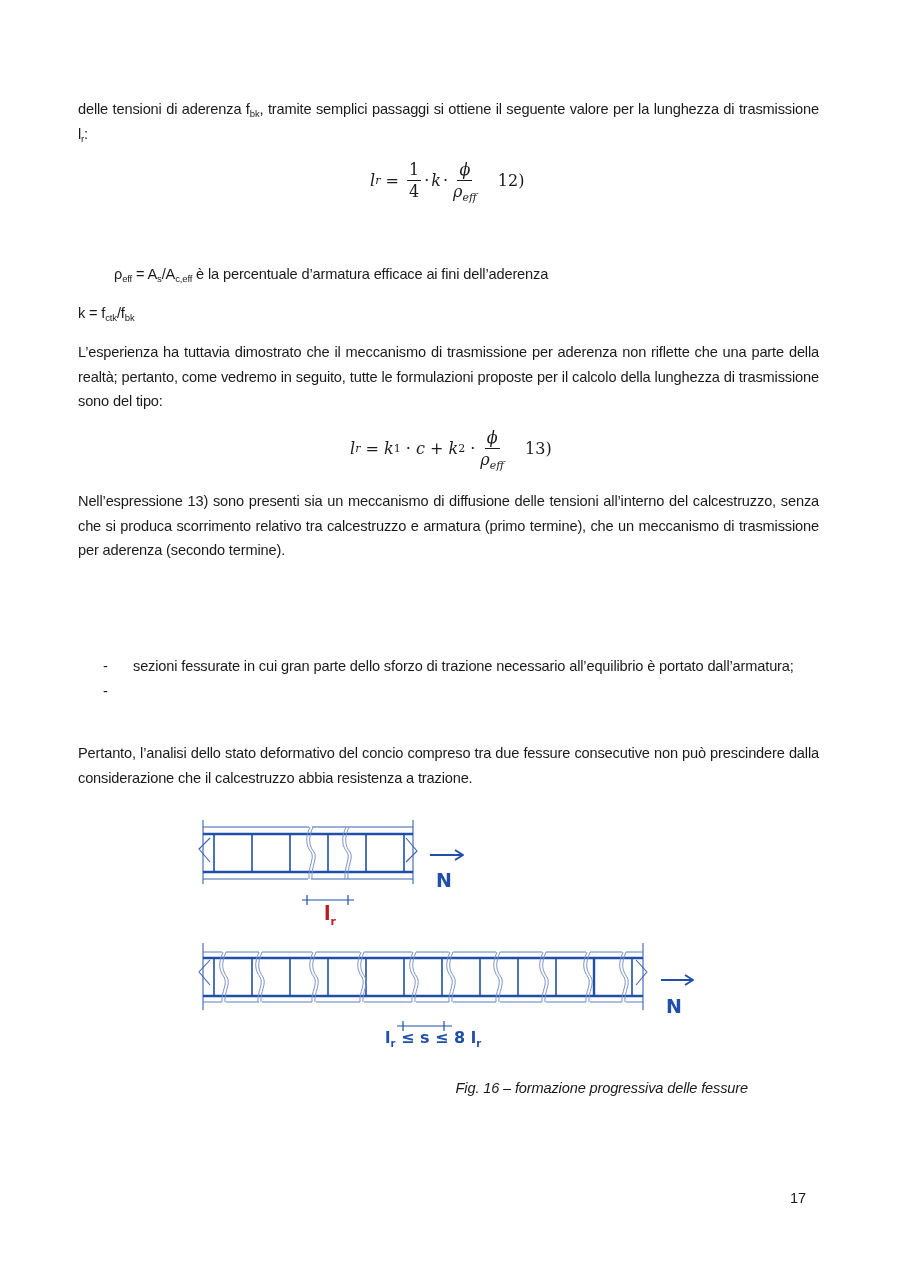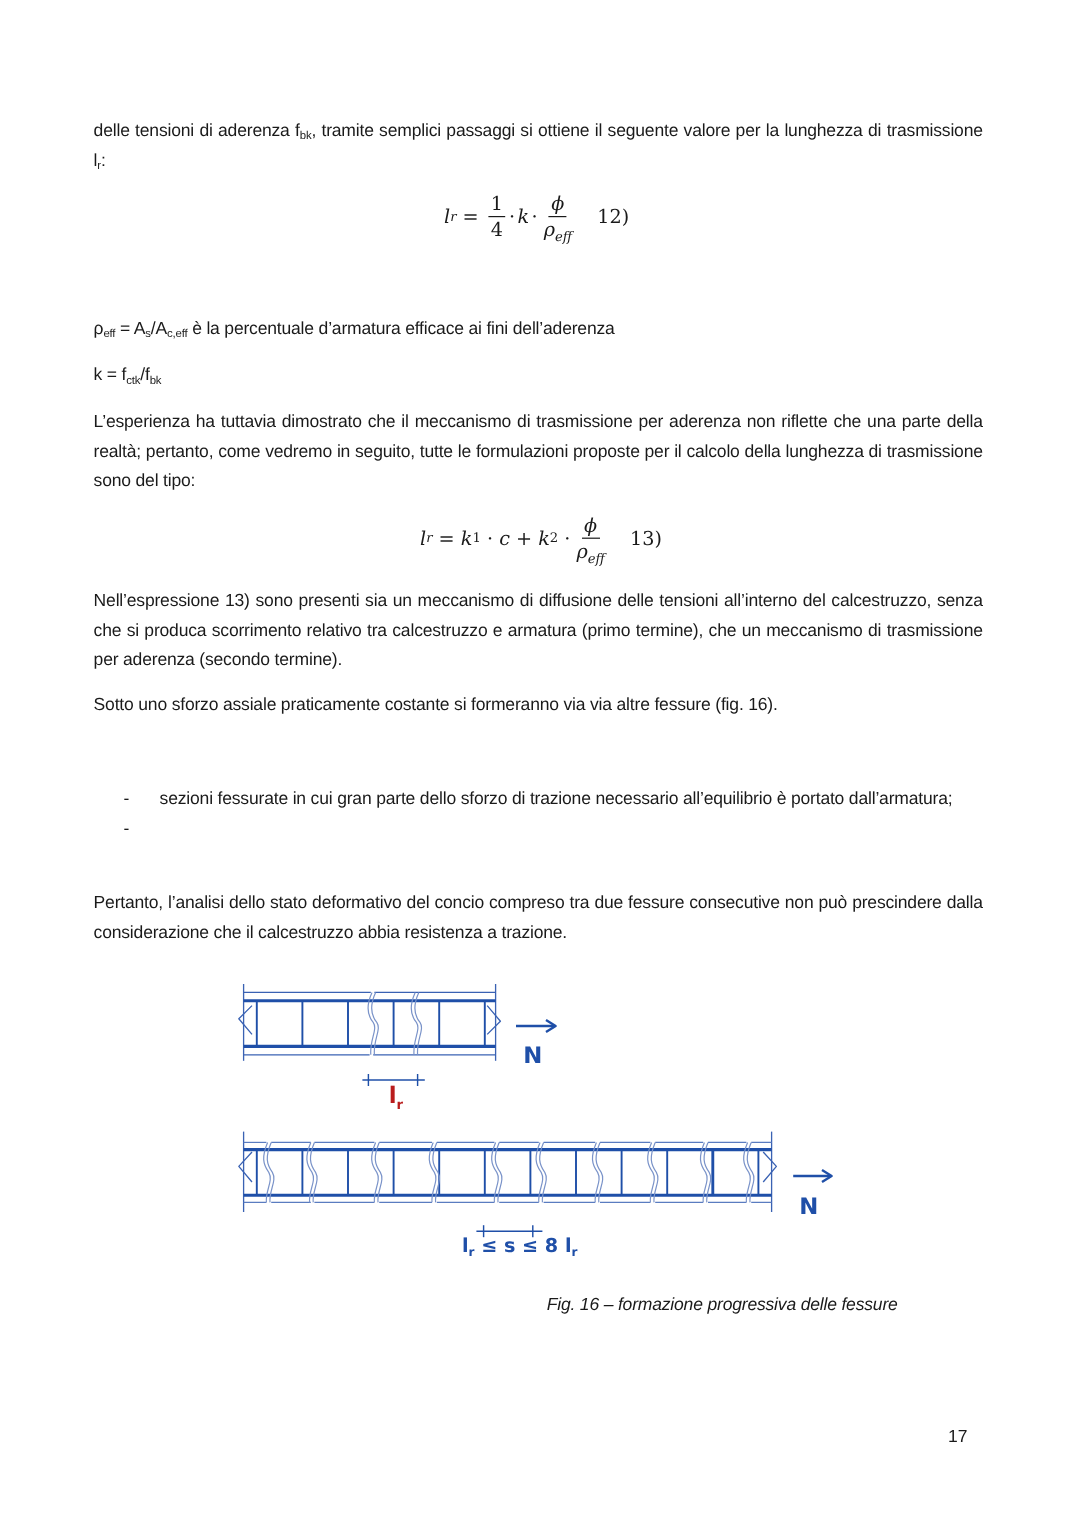--- a/index.html
+++ b/index.html
@@ -132,21 +132,21 @@
     <span class="it" style="margin:0 2px;">k</span>
     <span>·</span>
     <span class="frac">
       <span class="num it">ϕ</span>
       <span class="den it"><span>ρ</span><span class="eqsub">eff</span></span>
     </span>
     <span class="eqnum">12)</span>
   </div>
 
 
-  <div class="p" style="top:262px;">
+  <div class="p" style="top:262px;margin-left:36px;">
     <span>ρ</span><span class="sub">eff</span><span style="white-space:pre;"> = A</span><span class="sub">s</span><span>/A</span><span class="sub">c,eff</span><span style="white-space:pre;"> è la percentuale d’armatura efficace ai fini dell’aderenza</span>
   </div>
 
   <div class="p" style="top:301px;">
     <span>k = f</span><span class="sub">ctk</span><span>/f</span><span class="sub">bk</span>
   </div>
 
   <div class="p" style="top:340px;">L’esperienza ha tuttavia dimostrato che il meccanismo di trasmissione per aderenza non riflette che una parte della realtà; pertanto, come vedremo in seguito, tutte le formulazioni proposte per il calcolo della lunghezza di trasmissione sono del tipo:</div>
 
   <div class="eq" style="left:350px; top:428px;">
@@ -163,21 +163,20 @@
     <span style="white-space:pre;"> ·</span>
     <span class="frac">
       <span class="num it">ϕ</span>
       <span class="den it"><span>ρ</span><span class="eqsub">eff</span></span>
     </span>
     <span class="eqnum">13)</span>
   </div>
 
   <div class="p" style="top:489px;">Nell’espressione 13) sono presenti sia un meccanismo di diffusione delle tensioni all’interno del calcestruzzo, senza che si produca scorrimento relativo tra calcestruzzo e armatura (primo termine), che un meccanismo di trasmissione per aderenza (secondo termine).</div>
 
-  <div class="p" style="top:576px;">Sotto uno sforzo assiale praticamente costante si formeranno via via altre fessure (fig. 16).</div>
 
 
   <div class="list" style="top:654px;">
     <div class="li">
       <span class="dash">-</span>
       <span>sezioni fessurate in cui gran parte dello sforzo di trazione necessario all’equilibrio è portato dall’armatura;</span>
     </div>
     <div class="li">
       <span class="dash">-</span>
     </div>

